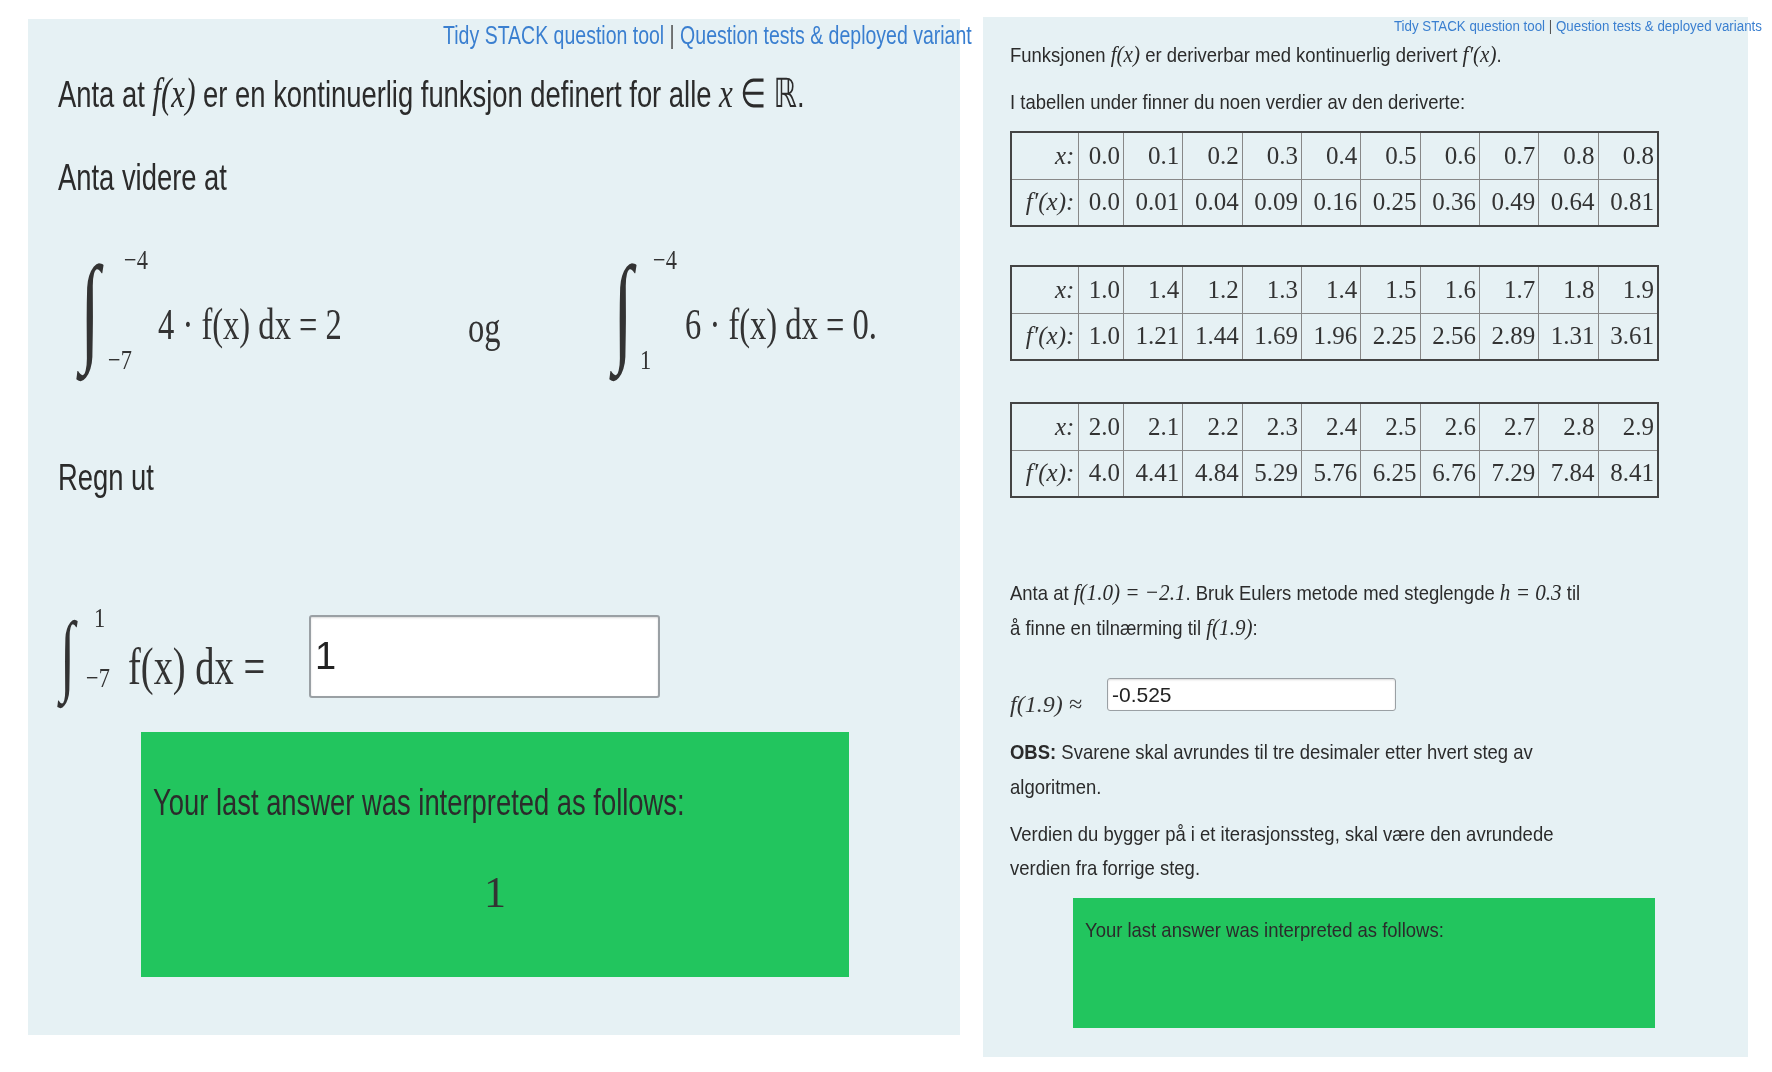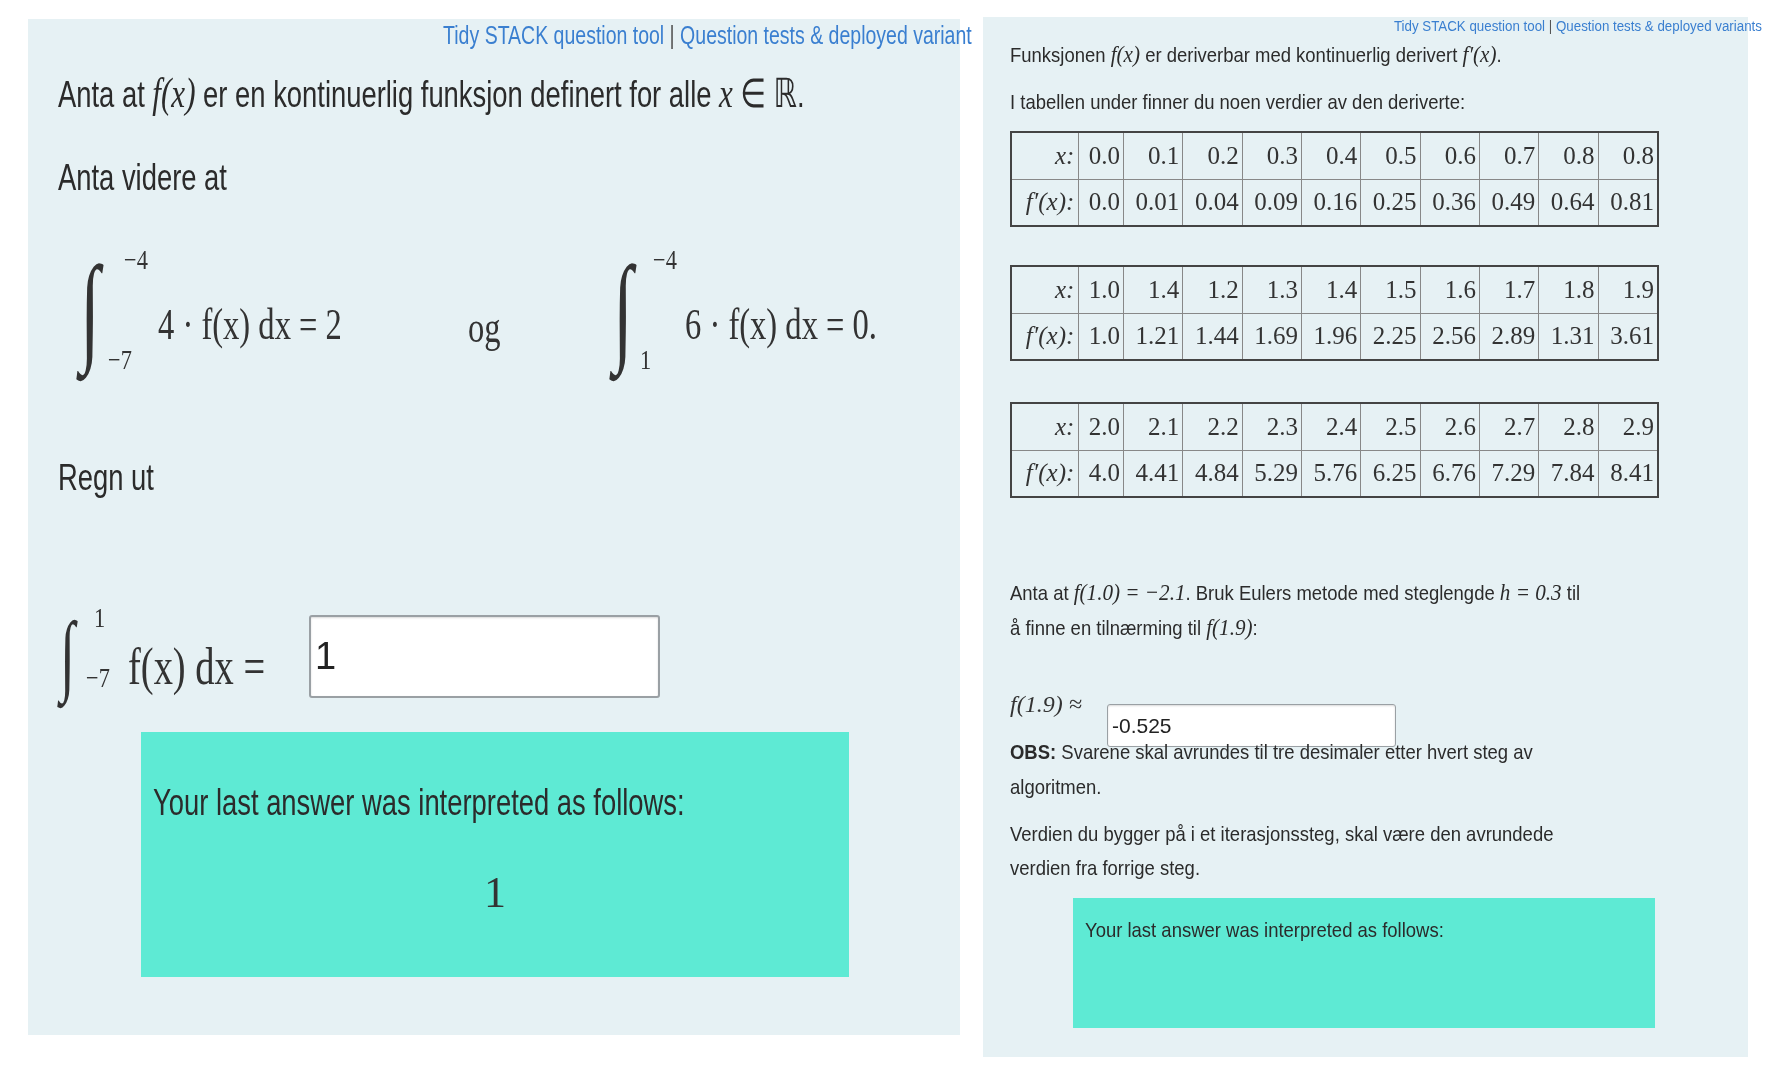--- a/index.html
+++ b/index.html
@@ -14,21 +14,21 @@
   #right .links{right:-14px;top:0px;font-size:15.5px;transform:scaleX(0.86);transform-origin:right top;}
   .cond{position:absolute;white-space:nowrap;transform-origin:left top;}
   .math{font-family:"Liberation Serif",serif;font-style:italic;}
   .rm{font-family:"Liberation Serif",serif;font-style:normal;}
   
   .ltext{font-size:37px;transform:scaleX(0.74);color:#2b2b2b;}
   .bigint{position:absolute;font-family:"Liberation Serif",serif;font-style:italic;font-size:120px;line-height:1;transform:scaleX(0.6);transform-origin:left top;color:#333;}
   .lim{position:absolute;font-family:"Liberation Serif",serif;font-size:28px;transform:scaleX(0.8);transform-origin:left top;color:#333;}
   .integrand{position:absolute;font-family:"Liberation Serif",serif;font-size:44px;transform:scaleX(0.74);transform-origin:left top;white-space:nowrap;color:#333;}
   .answer-input{position:absolute;background:#fff;border:2px solid #9aa0a4;border-radius:3px;box-shadow:inset 0 1px 2px rgba(0,0,0,0.15);box-sizing:border-box;font-family:"Liberation Sans",sans-serif;color:#222;padding:0 0 0 4px;outline:none;}
-  .whitebox{position:absolute;background:#5eead4;}
+  .whitebox{position:absolute;background:#22c55e;}
   
   .rtext{font-size:21px;transform:scaleX(0.88);color:#2b2b2b;}
   table.dtab{position:absolute;border-collapse:collapse;border:2.5px solid #444;font-family:"Liberation Serif",serif;font-size:25px;color:#333;background:#e6f1f4;}
   table.dtab td{border:1px solid #888;padding:0 3px;text-align:right;height:47px;box-sizing:border-box;}
   table.dtab td.hd{font-style:italic;padding:0 4px;}
 </style>
 </head>
 <body>
 
 <div class="panel" id="left">
@@ -182,21 +182,21 @@
     </table>
 
   <div class="cond rtext" style="left:27px;top:562px;">
     <span>Anta at </span><span class="math" style="font-size:24px">f(1.0) = −2.1</span><span>. Bruk Eulers metode med steglengde </span><span class="math" style="font-size:24px">h = 0.3</span><span> til</span>
   </div>
   <div class="cond rtext" style="left:27px;top:597px;">
     <span>å finne en tilnærming til </span><span class="math" style="font-size:24px">f(1.9)</span><span>:</span>
   </div>
 
   <div class="cond math" style="left:27px;top:674px;font-size:24px;color:#333;text-align:right;">f(1.9) ≈</div>
-  <input class="answer-input" style="left: 124px; top: 687px; width: 289px; height: 43px; font-size: 21px; border-width: 1.5px;" value="-0.525">
+  <input class="answer-input" style="left: 124px; top: 661px; width: 289px; height: 33px; font-size: 21px; border-width: 1.5px;" value="-0.525">
 
   <div class="cond rtext" style="left:27px;top:723px;">
     <b>OBS:</b><span> Svarene skal avrundes til tre desimaler etter hvert steg av</span>
   </div>
   <div class="cond rtext" style="left:27px;top:758px;">algoritmen.</div>
   <div class="cond rtext" style="left:27px;top:805px;">Verdien du bygger på i et iterasjonssteg, skal være den avrundede</div>
   <div class="cond rtext" style="left:27px;top:839px;">verdien fra forrige steg.</div>
 
   <div class="whitebox" style="left:90px;top:881px;width:582px;height:130px;">
     <div class="cond" style="left:12px;top:20px;font-size:21px;transform:scaleX(0.88);color:#2b2b2b;">Your last answer was interpreted as follows:</div>

